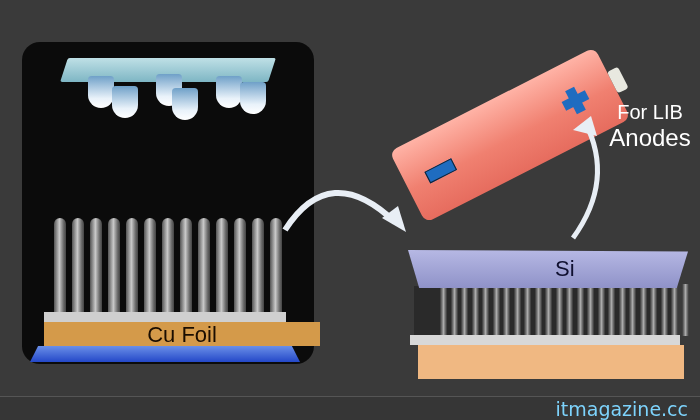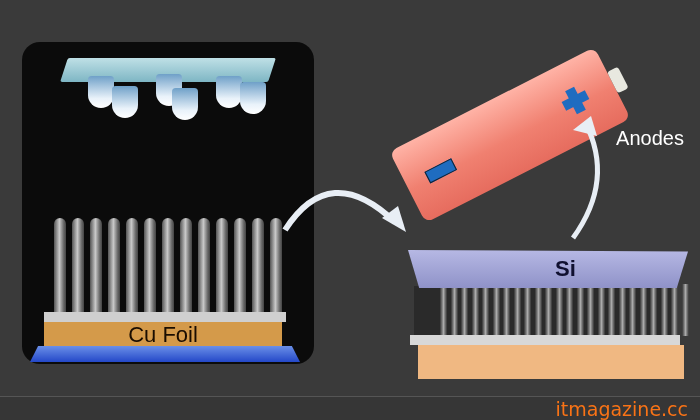--- a/index.html
+++ b/index.html
@@ -1,33 +1,33 @@
 <!DOCTYPE html>
 <html><head>
 <meta charset="utf-8">
 <style>
   html,body{margin:0;padding:0;}
   body{width:700px;height:420px;background:#3a3a3a;position:relative;overflow:hidden;font-family:"Liberation Sans",sans-serif;}
   .stage{position:absolute;left:0;top:0;width:700px;height:395px;background:#3a3a3a;}
   .footer{position:absolute;left:0;top:396px;width:700px;height:24px;background:#363636;border-top:1px solid #555;}
-  .watermark{position:absolute;right:12px;top:398px;color:#f97316;font-size:19px;font-family:"DejaVu Sans",sans-serif;}
+  .watermark{position:absolute;right:12px;top:398px;color:#7dd3fc;font-size:19px;font-family:"DejaVu Sans",sans-serif;}
   .panel{position:absolute;left:22px;top:42px;width:292px;height:322px;background:#0b0b0b;border-radius:18px;}
   .plate{position:absolute;left:64px;top:58px;width:208px;height:24px;background:linear-gradient(#bfe0e6,#7eb6c4);transform:skewX(-18deg);border-radius:2px;}
   .nozzle{position:absolute;width:26px;height:32px;background:linear-gradient(#6fa0c8,#e9f2fa 70%,#fff);border-radius:4px 4px 14px 14px;}
   .label-w{position:absolute;color:#fff;text-align:center;font-size:22px;line-height:28px;}
   .cnt{position:absolute;width:12px;background:linear-gradient(90deg,#555,#c9c9c9 45%,#6a6a6a 80%,#444);border-radius:6px 6px 0 0;}
   .foil{position:absolute;background:#d49a4a;color:#1a0d00;font-size:22px;text-align:center;}
   .arrow{position:absolute;}
   .battery{position:absolute;left:395px;top:95px;width:230px;height:80px;background:linear-gradient(#ffb3a6,#f08070 55%,#e66c5e);border-radius:8px;transform:rotate(-27deg);transform-origin:center;}
   .cap{position:absolute;right:-12px;top:28px;width:12px;height:24px;background:#e8e8e0;border-radius:3px;}
   .minus{position:absolute;left:22px;top:34px;width:28px;height:11px;background:#1f6cc0;border:1px solid #123;}
   .plus-h{position:absolute;right:28px;top:34px;width:26px;height:10px;background:#1f6cc0;}
   .plus-v{position:absolute;right:36px;top:26px;width:10px;height:26px;background:#1f6cc0;}
   .si{position:absolute;left:408px;top:250px;width:280px;height:38px;background:linear-gradient(#b6b8e4,#8f92c8);clip-path:polygon(0 0,100% 4%,96% 100%,4% 100%);}
-  .si-label{position:absolute;left:555px;top:256px;font-size:22px;font-weight:bold;color:#101030;}
+  .si-label{position:absolute;left:555px;top:256px;font-size:22px;font-weight:normal;color:#101030;}
   .si-cnt{position:absolute;width:7px;background:linear-gradient(90deg,#333,#aaa 50%,#333);}
   .base2{position:absolute;left:410px;top:335px;width:270px;height:10px;background:#d8d8d8;}
   .base2b{position:absolute;left:418px;top:345px;width:266px;height:34px;background:#f0b882;}
 </style>
 </head>
 <body>
 
 <div class="stage">
   <div class="panel"></div>
   <div class="plate"></div>
@@ -48,41 +48,42 @@
       <div class="cnt" style="left: 144px; top: 218px; height: 96px;"></div>
       <div class="cnt" style="left: 162px; top: 218px; height: 96px;"></div>
       <div class="cnt" style="left: 180px; top: 218px; height: 96px;"></div>
       <div class="cnt" style="left: 198px; top: 218px; height: 96px;"></div>
       <div class="cnt" style="left: 216px; top: 218px; height: 96px;"></div>
       <div class="cnt" style="left: 234px; top: 218px; height: 96px;"></div>
       <div class="cnt" style="left: 252px; top: 218px; height: 96px;"></div>
       <div class="cnt" style="left: 270px; top: 218px; height: 96px;"></div>
     </div>
   <div style="position:absolute;left:44px;top:312px;width:242px;height:10px;background:#cfcfcf;"></div>
-  <div class="foil" style="left:44px;top:322px;width:238px;height:24px;line-height:26px;">Cu Foil</div>
+  <div class="foil" style="left:44px;top:322px;width:276px;height:24px;line-height:26px;">Cu Foil</div>
   <div style="position:absolute;left:30px;top:346px;width:270px;height:16px;background:linear-gradient(#6a8fe8,#2448c8);clip-path:polygon(3% 0,97% 0,100% 100%,0 100%);"></div>
 
   <svg class="arrow" style="left:270px;top:160px;" width="160" height="90">
     <path d="M15 70 Q60 0 125 62" stroke="#e8eef5" stroke-width="6" fill="none"></path>
     <polygon points="112,58 136,72 128,46" fill="#e8eef5"></polygon>
   </svg>
 
   <div class="battery">
     <div class="cap"></div>
     <div class="minus"></div>
     <div class="plus-h"></div>
     <div class="plus-v"></div>
   </div>
 
   <svg class="arrow" style="left:555px;top:110px;" width="80" height="135">
     <path d="M18 128 Q60 70 30 12" stroke="#e8eef5" stroke-width="5" fill="none"></path>
     <polygon points="18,20 36,6 42,26" fill="#e8eef5"></polygon>
   </svg>
 
-  <div class="label-w" style="left:600px;top:124px;width:100px;font-size:20px;">Anodes</div>
+  <div class="label-w" style="left:600px;top:98px;width:100px;font-size:20px;">For LIB</div>
+  <div class="label-w" style="left:600px;top:124px;width:100px;font-size:24px;">Anodes</div>
 
   <div style="position:absolute;left:414px;top:286px;width:262px;height:50px;background:#2a2a2a;"></div>
   <div id="cnts-right">
       <div class="si-cnt" style="left: 440px; top: 284px; height: 52px;"></div>
       <div class="si-cnt" style="left: 450.5px; top: 284px; height: 52px;"></div>
       <div class="si-cnt" style="left: 461px; top: 284px; height: 52px;"></div>
       <div class="si-cnt" style="left: 471.5px; top: 284px; height: 52px;"></div>
       <div class="si-cnt" style="left: 482px; top: 284px; height: 52px;"></div>
       <div class="si-cnt" style="left: 492.5px; top: 284px; height: 52px;"></div>
       <div class="si-cnt" style="left: 503px; top: 284px; height: 52px;"></div>

